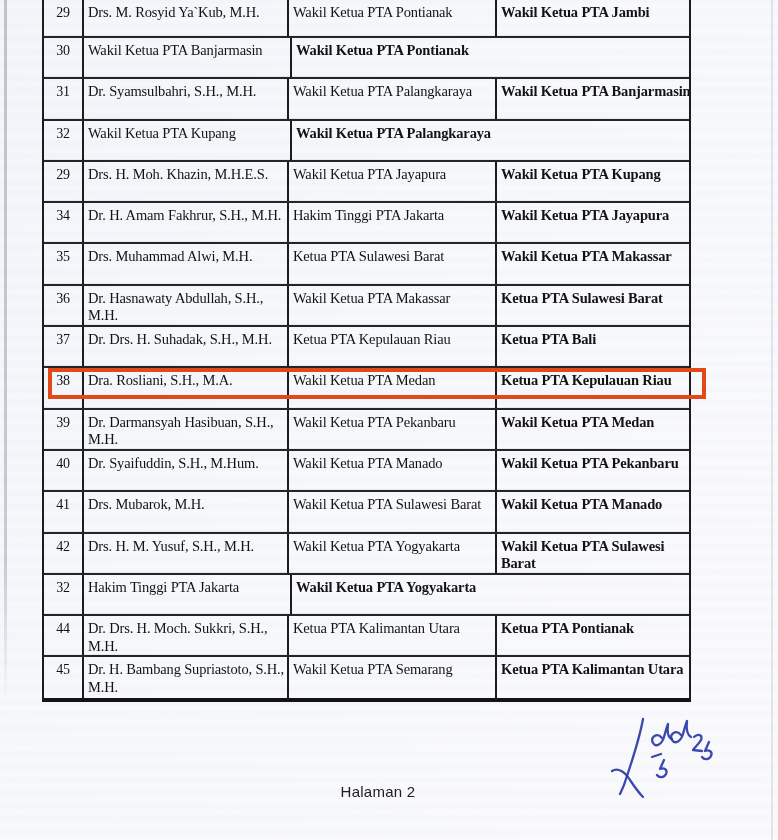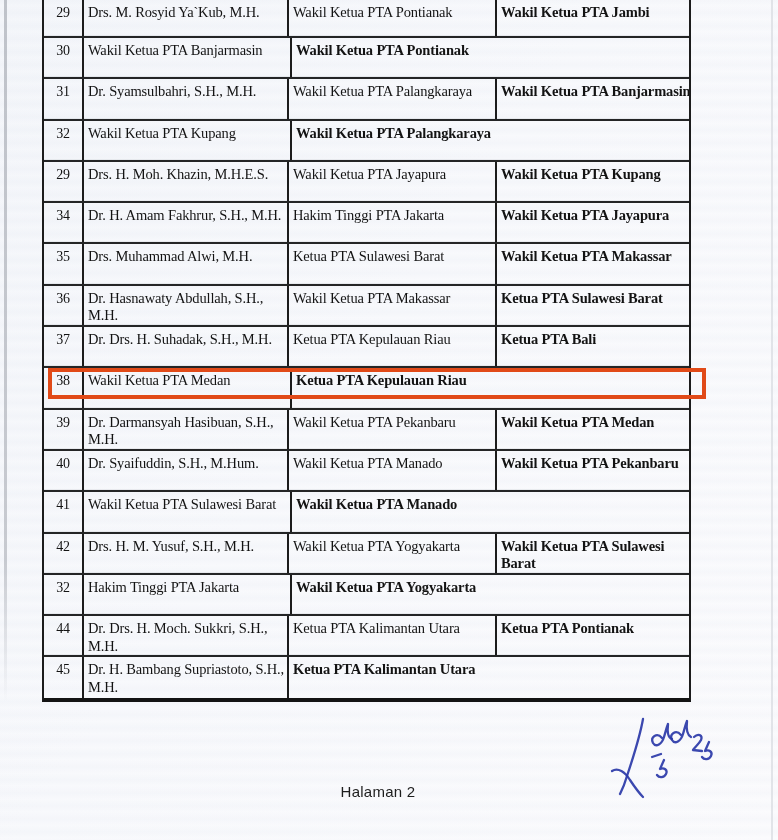--- a/index.html
+++ b/index.html
@@ -121,38 +121,40 @@
     <div class="cell c-new"><span class="txt">Ketua PTA Sulawesi Barat</span></div>
   </div>
       <div class="trow">
     <div class="cell c-no"><span class="txt">37</span></div>
     <div class="cell c-name"><span class="txt">Dr. Drs. H. Suhadak, S.H., M.H.</span></div>
     <div class="cell c-old"><span class="txt">Ketua PTA Kepulauan Riau</span></div>
     <div class="cell c-new"><span class="txt">Ketua PTA Bali</span></div>
   </div>
       <div class="trow">
     <div class="cell c-no"><span class="txt">38</span></div>
+    <div class="cell c-name"><span class="txt">Dra. Rosliani, S.H., M.A.</span></div>
     <div class="cell c-old"><span class="txt">Wakil Ketua PTA Medan</span></div>
     <div class="cell c-new"><span class="txt">Ketua PTA Kepulauan Riau</span></div>
   </div>
       <div class="trow">
     <div class="cell c-no"><span class="txt">39</span></div>
     <div class="cell c-name"><span class="txt">Dr. Darmansyah Hasibuan, S.H.,
 M.H.</span></div>
     <div class="cell c-old"><span class="txt">Wakil Ketua PTA Pekanbaru</span></div>
     <div class="cell c-new"><span class="txt">Wakil Ketua PTA Medan</span></div>
   </div>
       <div class="trow">
     <div class="cell c-no"><span class="txt">40</span></div>
     <div class="cell c-name"><span class="txt">Dr. Syaifuddin, S.H., M.Hum.</span></div>
     <div class="cell c-old"><span class="txt">Wakil Ketua PTA Manado</span></div>
     <div class="cell c-new"><span class="txt">Wakil Ketua PTA Pekanbaru</span></div>
   </div>
       <div class="trow">
     <div class="cell c-no"><span class="txt">41</span></div>
+    <div class="cell c-name"><span class="txt">Drs. Mubarok, M.H.</span></div>
     <div class="cell c-old"><span class="txt">Wakil Ketua PTA Sulawesi Barat</span></div>
     <div class="cell c-new"><span class="txt">Wakil Ketua PTA Manado</span></div>
   </div>
       <div class="trow">
     <div class="cell c-no"><span class="txt">42</span></div>
     <div class="cell c-name"><span class="txt">Drs. H. M. Yusuf, S.H., M.H.</span></div>
     <div class="cell c-old"><span class="txt">Wakil Ketua PTA Yogyakarta</span></div>
     <div class="cell c-new"><span class="txt">Wakil Ketua PTA Sulawesi
 Barat</span></div>
   </div>
@@ -165,20 +167,21 @@
     <div class="cell c-no"><span class="txt">44</span></div>
     <div class="cell c-name"><span class="txt">Dr. Drs. H. Moch. Sukkri, S.H.,
 M.H.</span></div>
     <div class="cell c-old"><span class="txt">Ketua PTA Kalimantan Utara</span></div>
     <div class="cell c-new"><span class="txt">Ketua PTA Pontianak</span></div>
   </div>
       <div class="trow">
     <div class="cell c-no"><span class="txt">45</span></div>
     <div class="cell c-name"><span class="txt" style="transform: scaleX(0.997773); transform-origin: left top;">Dr. H. Bambang Supriastoto, S.H.,
 M.H.</span></div>
+    <div class="cell c-old"><span class="txt">Wakil Ketua PTA Semarang</span></div>
     <div class="cell c-new"><span class="txt">Ketua PTA Kalimantan Utara</span></div>
   </div>
     </div>
 
   <div class="highlight" id="highlight-box" style="border-color: rgb(225, 74, 24);"></div>
 
   <svg class="handwriting" id="handwriting" width="120" height="90" viewBox="0 0 120 90">
     <path d="M45,9 C42,26 35,48 29,66 C27,73 24,80 22,84" style="stroke: rgb(42, 56, 168);"></path>
     <path d="M14,61 C20,57 27,62 32,70 C36,76 40,82 45,87" style="stroke: rgb(42, 56, 168);"></path>
     <path d="M64,28 C59,22 52,27 55,33 C58,38 64,34 66,27 C68,20 69,16 70,14 C69,23 70,28 74,29" style="stroke: rgb(42, 56, 168);"></path>

